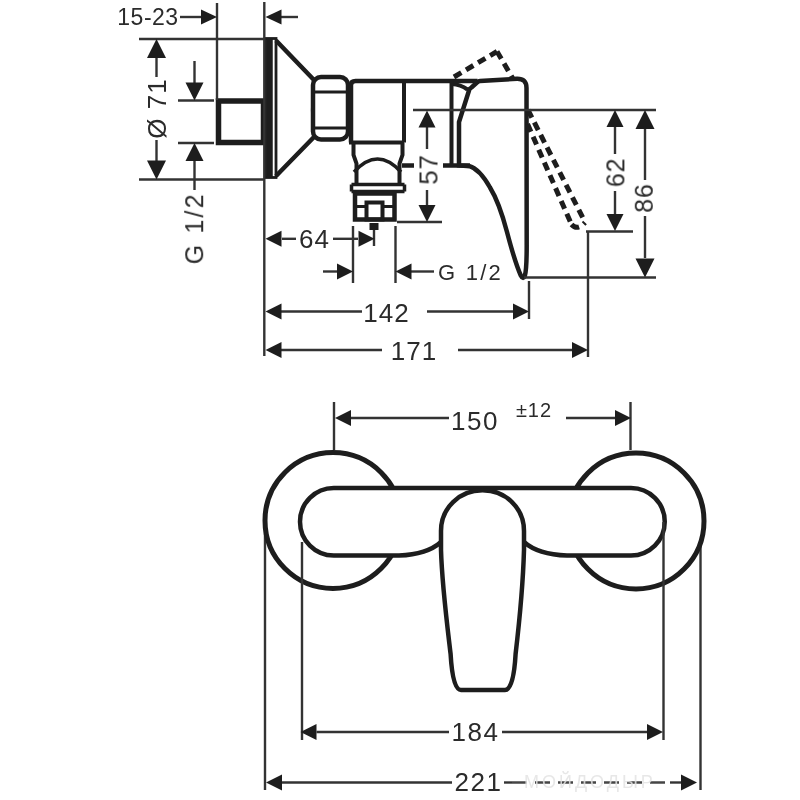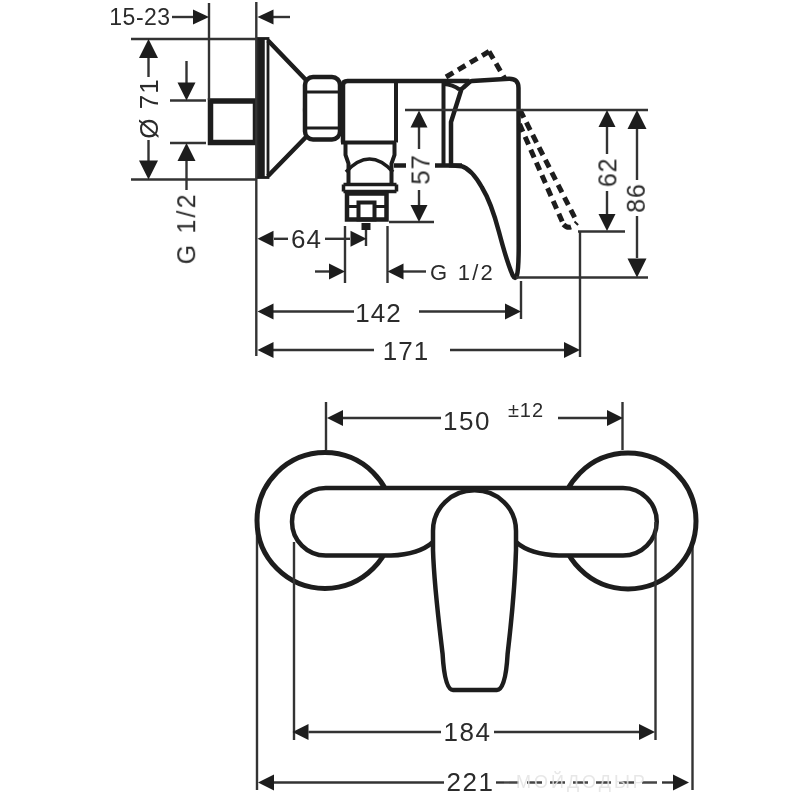--- a/index.html
+++ b/index.html
@@ -1,16 +1,16 @@
 <!DOCTYPE html>
 <html><head>
 <meta charset="utf-8">
 <style>
 html,body{margin:0;padding:0;background:#fff;}
-#wrap{width:716px;height:800px;position:relative;background:#fff;overflow:hidden;transform:translateZ(0);}
+#wrap{width:716px;height:800px;position:relative;background:#fff;overflow:hidden;transform:translateZ(0);padding-left:8px;}
 text{font-family:"Liberation Sans",sans-serif;fill:#2b2b2b;will-change:opacity;}
 .ln{stroke:#1d1d1d;fill:none;}
 .thin{stroke:#333333;stroke-width:2.4;fill:none;}
 .arr{fill:#1d1d1d;stroke:none;}
 .wf{fill:#ffffff;}
 </style>
 </head>
 <body>
 <div id="wrap">
 <svg width="800" height="800" viewBox="0 0 800 800">

